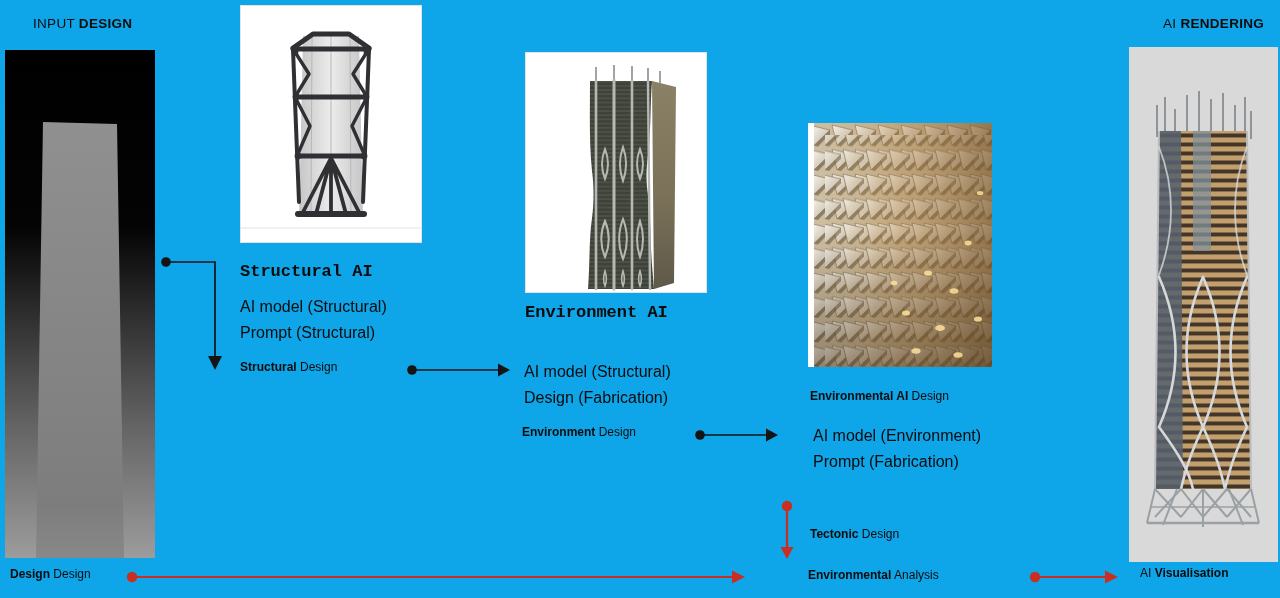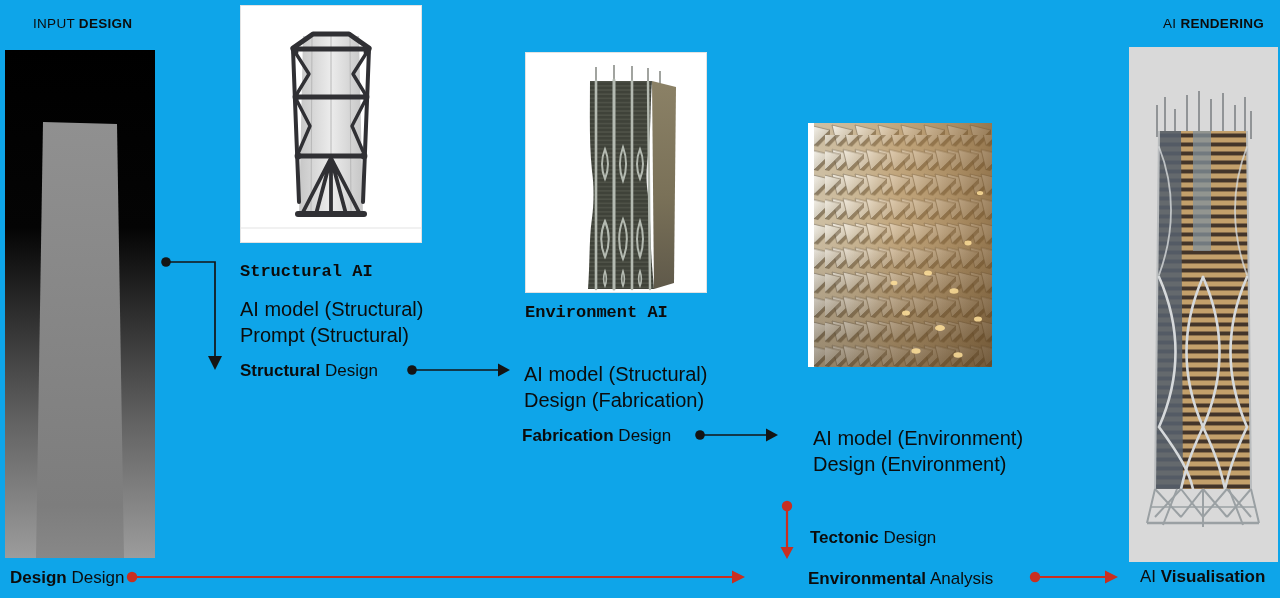--- a/index.html
+++ b/index.html
@@ -2,22 +2,22 @@
 <html style="--arrow-black: #141414; --arrow-red: #c92f20; --text: #0c0c0c; --panel-border: #e3e3e3; --render-bg: #d9d9d9;"><head>
 <meta charset="utf-8">
 <style>
   * { margin:0; padding:0; box-sizing:border-box; }
   html,body { background:#ffffff; }
   body { font-family:"Liberation Sans", sans-serif; color:#0c0c0c; }
   #canvas { position:relative; width:1280px; height:598px; background:#0ea5e9; overflow:hidden; }
   .label { position:absolute; white-space:nowrap; color:#0c0c0c; line-height:1.25; }
   .hdr  { font-size:13.5px; letter-spacing:.3px; }
   .title{ font-size:17px; font-weight:700;font-family:Liberation Mono, monospace; }
-  .sub  { font-size:20px; }
-  .out  { font-size:17px; }
+  .sub  { font-size:16px; }
+  .out  { font-size:12px; }
   .out b, .hdr b { font-weight:700; }
   .panel { position:absolute; }
   .panel svg { display:block; }
   .bordered { border:1px solid var(--panel-border, #e3e3e3); background:#fff; }
   #arrow-overlay { position:absolute; left:0; top:0; pointer-events:none; }
   .arrow-black { stroke:var(--arrow-black, #141414); }
   .arrow-black-fill { fill:var(--arrow-black, #141414); }
   .arrow-red { stroke:var(--arrow-red, #c92f20); }
   .arrow-red-fill { fill:var(--arrow-red, #d22a1c); }
 </style>
@@ -255,29 +255,33 @@
   <div class="label title" style="left:525px; top:302px">
     <span>Environment AI</span>
   </div>
   <div class="label sub" style="left:524px; top:362px">
     <span>AI model (Structural)</span>
   </div>
   <div class="label sub" style="left:524px; top:388px">
     <span>Design (Fabrication)</span>
   </div>
   <div class="label out" style="left:522px; top:425px">
-    <b>Fabrication</b>
-    <span>Design</span>
-  </div>
-
+    <b>Environment</b>
+    <span>Design</span>
+  </div>
+
+  <div class="label out" style="left:810px; top:389px">
+    <b>Environmental AI</b>
+    <span>Design</span>
+  </div>
   <div class="label sub" style="left:813px; top:426px">
     <span>AI model (Environment)</span>
   </div>
   <div class="label sub" style="left:813px; top:452px">
-    <span>Design (Environment)</span>
+    <span>Prompt (Fabrication)</span>
   </div>
   <div class="label out" style="left:810px; top:527px">
     <b>Tectonic</b>
     <span>Design</span>
   </div>
   <div class="label out" style="left:808px; top:568px">
     <b>Environmental</b>
     <span>Analysis</span>
   </div>
 

